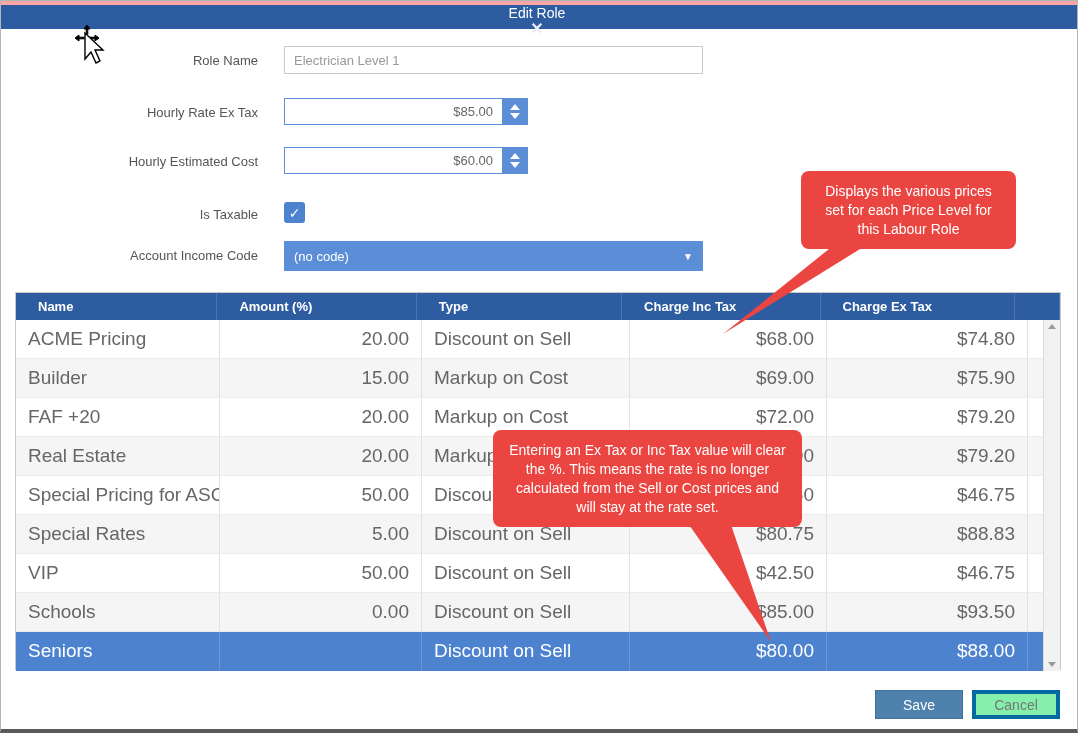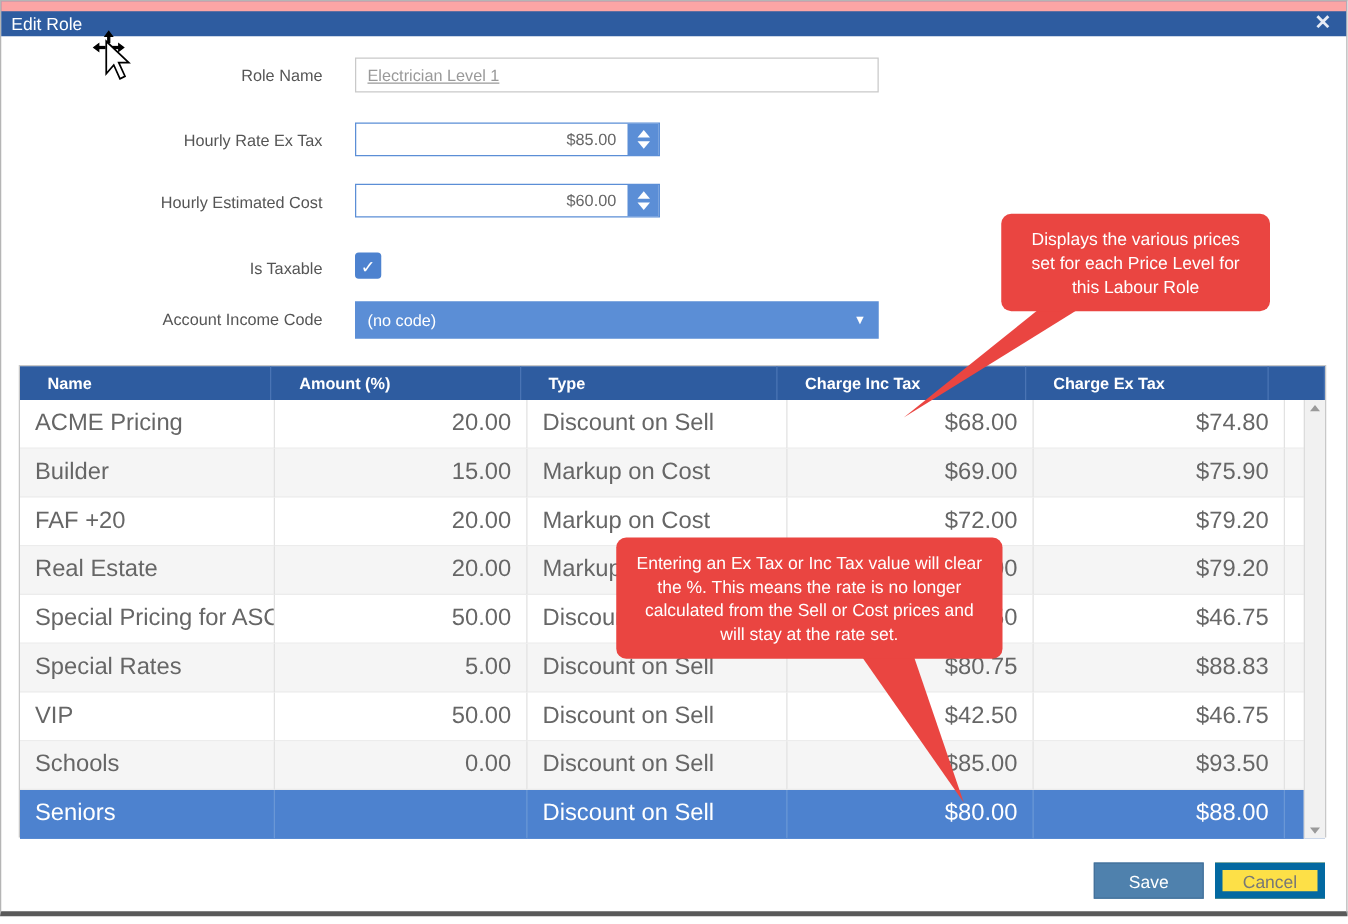--- a/index.html
+++ b/index.html
@@ -3,32 +3,32 @@
 <meta charset="utf-8">
 <style>
   * { margin:0; padding:0; box-sizing:border-box; }
   html,body { width:1078px; height:739px; background:#fff; font-family:"Liberation Sans",sans-serif; overflow:hidden; }
 
   .dialog { position:absolute; left:0; top:0; width:1078px; height:733px;
             background:#fff; border:1px solid #b5b5b5; border-bottom:4px solid #5a5a5a; }
 
   
   .titlebar { position:absolute; left:0; top:0; width:100%; height:28px;
-              background:#2e5ca0; border-top:8px solid #fca5a5;
+              background:#2e5ca0; border-top:4px solid #fca5a5;
               display:flex; align-items:center; justify-content:space-between;
-              padding:0 12px 0 8px; }
+              padding:0 12px 0 8px;flex-direction:column; }
   .titlebar .title { color:#fff; font-size:14px; }
   .titlebar .close { color:#e8ecf5; font-size:16px; font-weight:bold; cursor:pointer; line-height:1; }
 
   
   .flabel { position:absolute; width:220px; right:auto; left:37px; text-align:right;
             font-size:13px; color:#555; }
   .text-input { position:absolute; left:283px; width:419px; height:28px;
                 border:1px solid #c9c9c9; font-size:13px; color:#999;
-                display:flex; align-items:center; padding:0 9px; background:#fff;text-decoration:underline; }
+                display:flex; align-items:center; padding:0 9px; background:#fff; }
   .spin-field { position:absolute; left:283px; width:244px; height:27px;
                 border:1px solid #5b8ed6; background:#fff; display:flex; }
   .spin-field .val { flex:1; display:flex; align-items:center; justify-content:flex-end;
                      font-size:13px; color:#666; padding-right:9px; }
   .spin-field .spinner { width:25px; background:#5b8ed6; display:flex; flex-direction:column;
                          align-items:center; justify-content:center; gap:3px; cursor:pointer; }
   .spin-field .spinner span { width:0; height:0; border-left:5px solid transparent;
                               border-right:5px solid transparent; }
   .spin-up { border-bottom:6px solid #fff; }
   .spin-down { border-top:6px solid #fff; }
@@ -75,21 +75,21 @@
   
   .callout { position:absolute; background:#ea4541; color:#fff; border-radius:8px;
              font-size:14px; text-align:center; display:flex; align-items:center;
              justify-content:center; line-height:19px; z-index:30; padding:8px 14px; }
   .tail { position:absolute; z-index:29; pointer-events:none; }
 
   
   .btn { position:absolute; top:689px; width:88px; height:29px; font-size:14px;
          display:flex; align-items:center; justify-content:center; cursor:pointer; }
   .btn-save { left:874px; background:#4f81ad; color:#fff; border:1px solid #44719a; }
-  .btn-cancel { left:971px; background:#fde047; color:#777; border:6px solid #0369a1; }
+  .btn-cancel { left:971px; background:#86efac; color:#777; border:4px solid #0369a1; }
 
   .cursor { position:absolute; left:68px; top:18px; z-index:50; pointer-events:none; }
 </style>
 </head>
 <body>
 
 <div class="dialog">
 
   <div class="titlebar">
     <span class="title">Edit Role</span>

